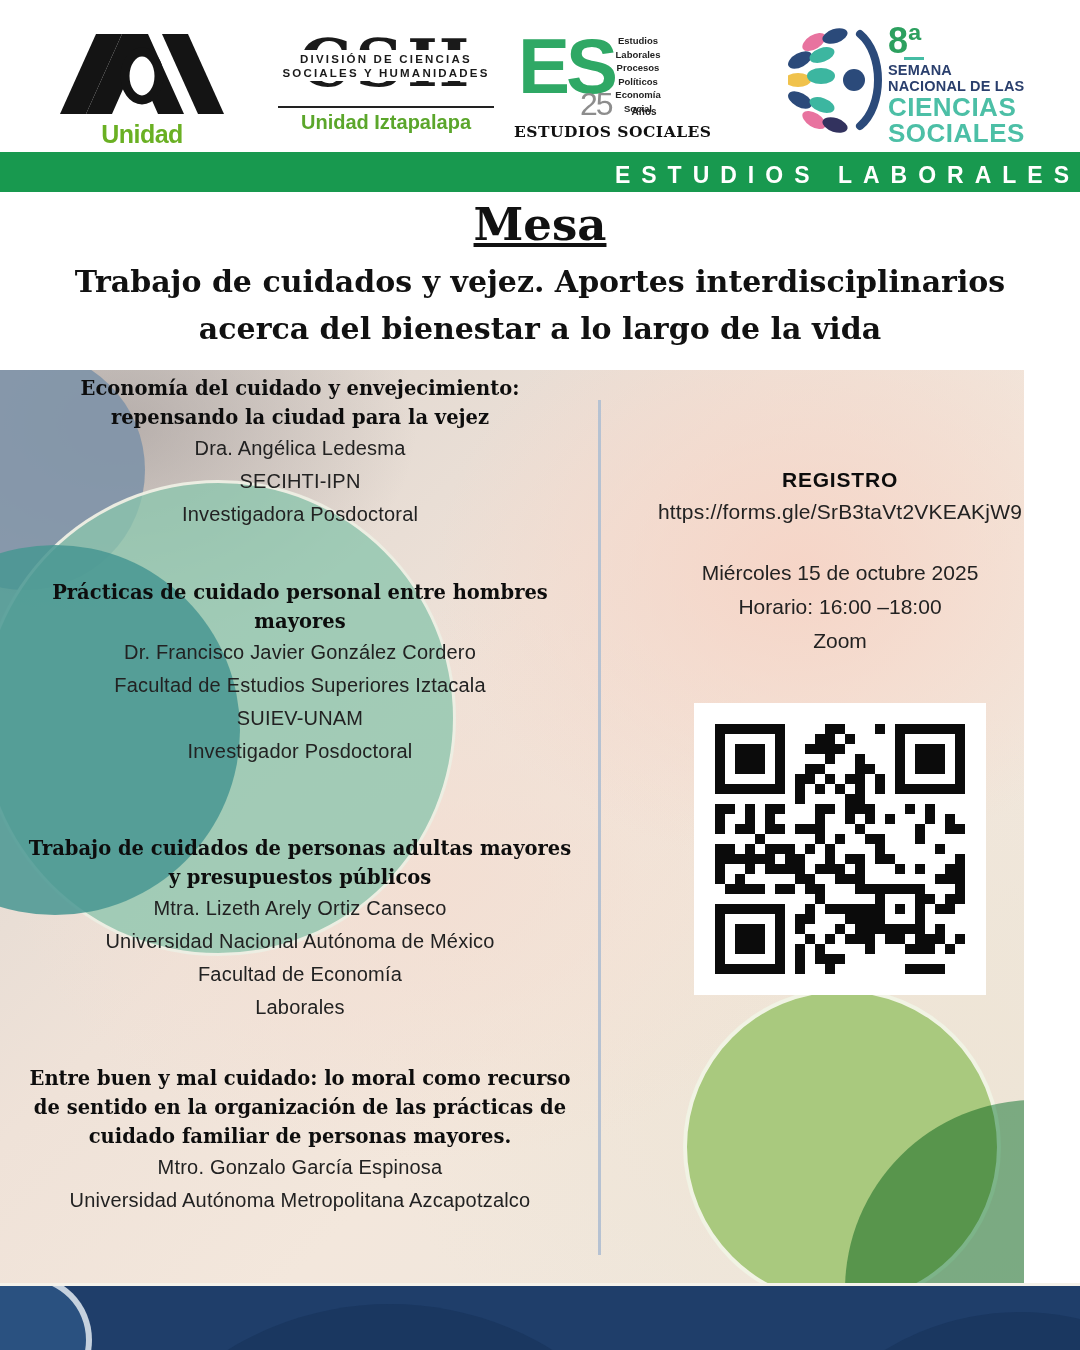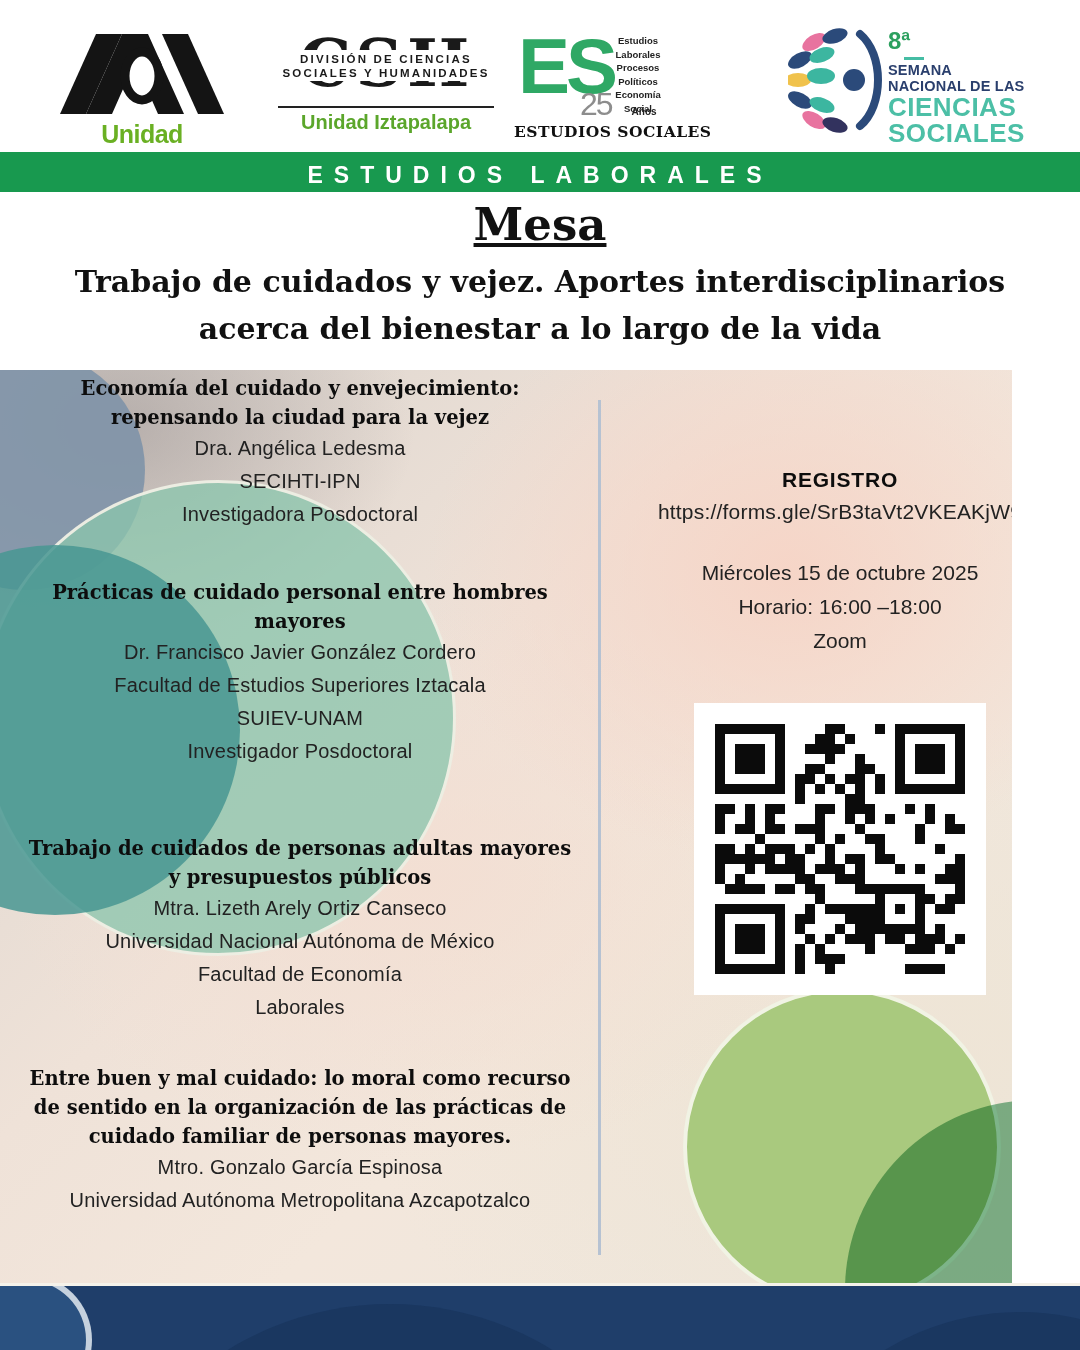--- a/index.html
+++ b/index.html
@@ -22,42 +22,42 @@
               font-size:78px;line-height:84px;color:#2fa865;letter-spacing:-4px;}
   .es-topics{position:absolute;left:86px;top:4px;width:68px;text-align:center;
              font-size:9.5px;font-weight:bold;color:#222;line-height:13.5px;}
   .es-years{position:absolute;left:62px;top:56px;white-space:nowrap;}
   .es-years-number{font-size:32px;font-weight:normal;color:#8d8d8d;letter-spacing:-2px;}
   .es-years-label{font-size:10px;font-weight:bold;color:#222;margin-left:20px;}
   .es-caption{position:absolute;left:-4px;top:92px;width:170px;font-family:"DejaVu Serif",serif;
               font-weight:bold;font-size:15.5px;color:#111;letter-spacing:0.5px;white-space:nowrap;}
   .logo-semana{position:absolute;left:788px;top:26px;width:250px;height:110px;}
   .semana-text{position:absolute;left:100px;top:0;line-height:1;}
-  .semana-number{font-size:24px;font-weight:bold;color:#2ca05f;line-height:30px;display:inline-block;}
+  .semana-number{font-size:36px;font-weight:bold;color:#2ca05f;line-height:30px;display:inline-block;}
   .semana-number::after{content:"";display:block;width:20px;height:3px;background:#45bda4;margin:1px 0 2px 16px;}
   .semana-l1,.semana-l2{font-size:14.5px;font-weight:bold;color:#2a3f6d;line-height:16px;letter-spacing:0.2px;}
   .semana-l3,.semana-l4{font-size:26px;font-weight:bold;color:#4cbfa6;line-height:26px;letter-spacing:0.5px;}
 
   
   .banner{position:absolute;left:0;top:152px;width:1080px;height:46px;background:#18994f;
-          display:flex;align-items:center;justify-content:center;}
+          display:flex;align-items:center;justify-content:flex-end;}
   .banner-label{color:#fff;font-size:23px;font-weight:600;letter-spacing:11px;}
   .title-block{position:absolute;left:0;top:192px;width:1080px;height:178px;background:#fff;text-align:center;}
   .main-title{font-family:"DejaVu Serif",serif;font-weight:bold;font-size:45px;color:#111;margin-top:6px;line-height:54px;text-decoration:underline;}
   .subtitle{font-family:"DejaVu Serif",serif;font-weight:bold;font-size:30px;color:#111;
             width:1020px;margin:6px auto 0;line-height:47px;}
 
   
   .content{position:absolute;left:0;top:370px;width:1012px;height:913px;overflow:hidden;
     background:
       radial-gradient(ellipse 420px 300px at 12% 6%, rgba(150,142,142,0.55), transparent 70%),
       radial-gradient(ellipse 520px 420px at 78% 22%, rgba(246,212,198,0.95), transparent 70%),
       radial-gradient(ellipse 600px 400px at 42% 56%, rgba(243,222,210,0.85), transparent 70%),
       radial-gradient(ellipse 700px 500px at 88% 78%, rgba(238,228,212,0.9), transparent 75%),
-      linear-gradient(135deg,#d9d3cd,#efe2d8 40%,#f3e7dc 62%,#ece7dd);}
+      linear-gradient(135deg,#d9d3cd,#efe2d8 40%,#f3e7dc 62%,#ece7dd); padding-left: 12px;}
   .circle{position:absolute;border-radius:50%;}
   .c-bluegray{left:-95px;top:-20px;width:240px;height:240px;background:rgba(128,148,168,0.92);}
   .c-mint{left:-20px;top:110px;width:470px;height:470px;background:rgba(140,197,173,0.78);
           border:3px solid rgba(245,242,232,0.9);}
   .c-teal{left:-130px;top:175px;width:370px;height:370px;background:rgba(72,150,146,0.85);}
   .c-green-big{left:683px;top:618px;width:310px;height:310px;background:rgba(166,199,123,0.97);
                border:4px solid rgba(250,248,240,0.9);}
   .c-green-teal{left:845px;top:730px;width:380px;height:380px;background:rgba(110,178,135,0.85);
                 mix-blend-mode:multiply;}
   .divider{position:absolute;left:598px;top:30px;width:3px;height:855px;background:#b6c2d2;}

